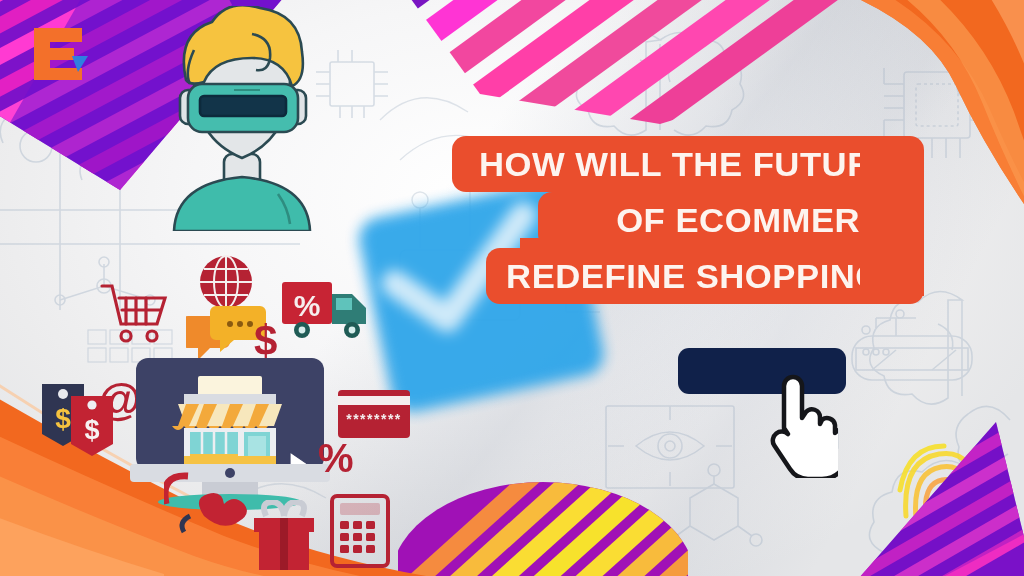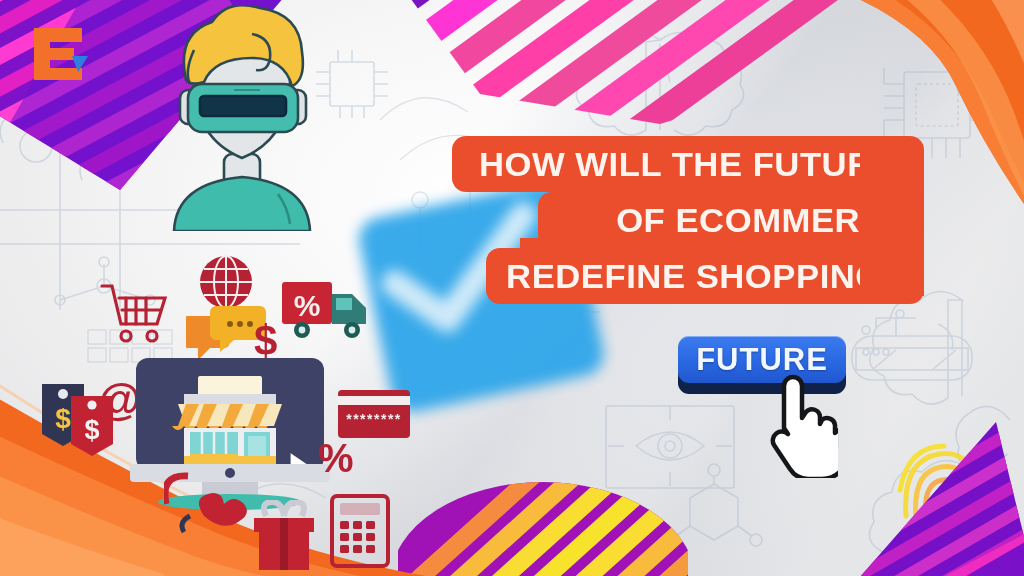--- a/index.html
+++ b/index.html
@@ -468,23 +468,20 @@
       <span class="hl-text">REDEFINE SHOPPING?</span>
     </div>
 
     <div class="hl-joiner" style="left:860px;top:150px;width:64px;height:146px;"></div>
     <div class="hl-joiner" style="left:560px;top:182px;width:330px;height:22px;"></div>
     <div class="hl-joiner" style="left:520px;top:238px;width:380px;height:22px;"></div>
   </div>
 
   <div class="layer btn-wrap">
     <div class="btn-base"></div>
-    <div class="btn-face">
-      <span class="btn-label">FUTURE</span>
-    </div>
 
     <svg class="abs" style="left:762px;top:372px;width:76px;height:106px;" viewBox="0 0 76 106" xmlns="http://www.w3.org/2000/svg">
       <g fill="#ffffff" stroke="#15161a" stroke-width="4.5" stroke-linejoin="round" stroke-linecap="round">
         <path d="M22 56 l0 -42 a9 9 0 0 1 18 0 l0 32
                  l4 -6 a8 8 0 0 1 14 5 l0 7
                  l2 -4 a8 8 0 0 1 13 5 l0 8
                  l2 -2 a7 7 0 0 1 11 6
                  l0 16 a26 26 0 0 1 -26 26
                  l-14 0 a22 22 0 0 1 -18 -10
                  l-16 -24 a9 9 0 0 1 14 -11 z"></path>

